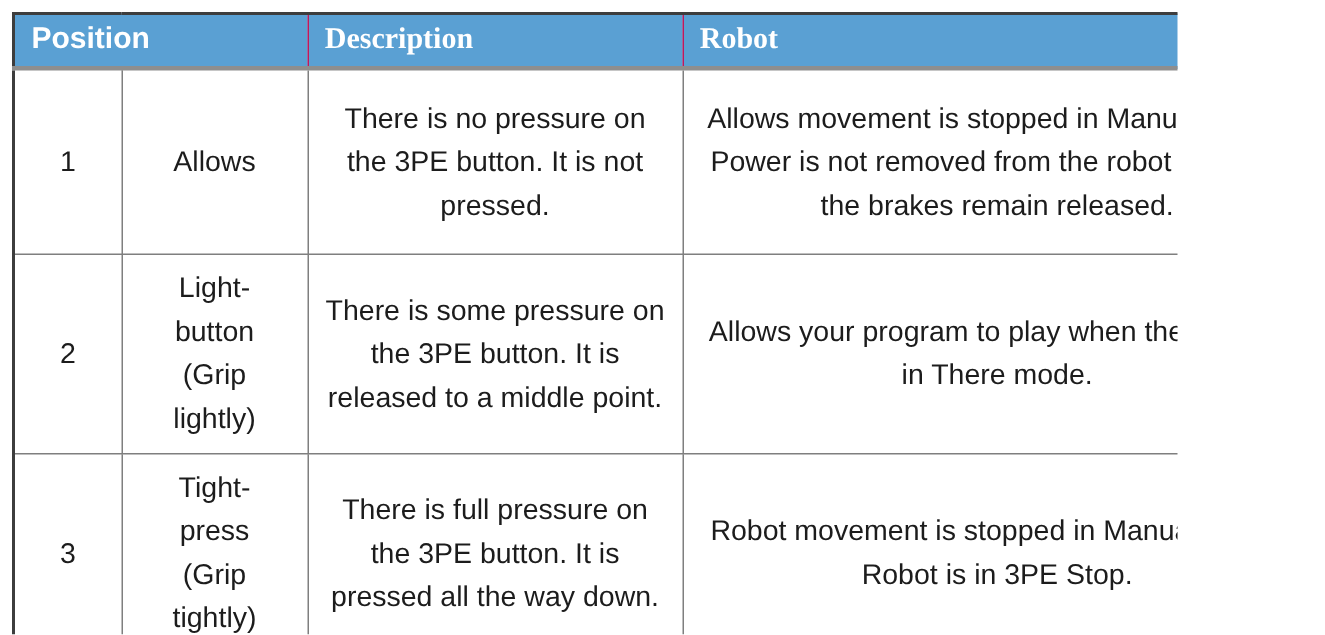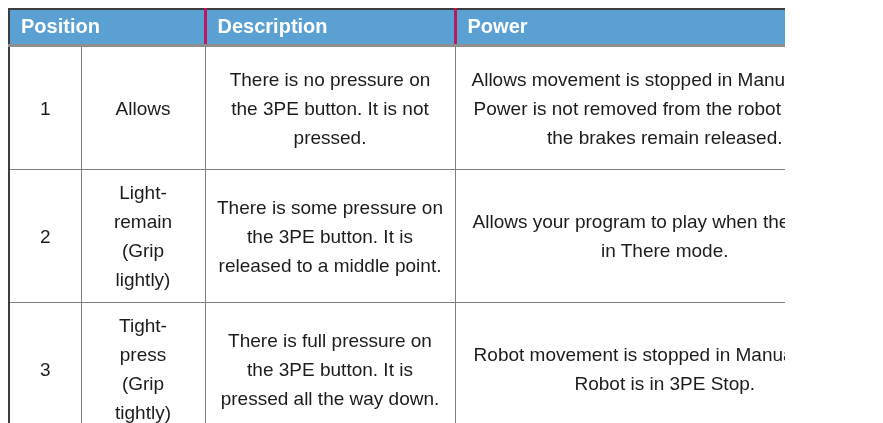--- a/index.html
+++ b/index.html
@@ -30,21 +30,22 @@
     font-size: 20px;
     font-weight: bold;
     text-align: left;
     vertical-align: middle;
     padding: 5px 11px 6px 11px;
     height: 36px;
     border-bottom: 3px solid #8e8e8e;
     box-sizing: border-box;
   }
   table.doc-table thead th.col-sep {
-    border-left: 3px solid #be185d;
+    border-left: 1px solid #be185d;
+    font-family: Liberation Serif, serif;
   }
   table.doc-table tbody td {
     font-size: 19px;
     line-height: 29px;
     color: #1c1c1c;
     text-align: center;
     vertical-align: middle;
     padding: 8px 11px;
     border: 1px solid #7f7f7f;
     box-sizing: border-box;
@@ -63,34 +64,34 @@
     <colgroup>
       <col style="width:72px">
       <col style="width:124px">
       <col style="width:250px">
       <col style="width:420px">
     </colgroup>
     <thead>
       <tr>
         <th colspan="2">Position</th>
         <th class="col-sep">Description</th>
-        <th class="col-sep">Power</th>
+        <th class="col-sep">Robot</th>
       </tr>
     </thead>
     <tbody>
       <tr class="r0">
         <td>1</td>
         <td class="name-cell">Allows</td>
         <td>There is no pressure on the 3PE button. It is not pressed.</td>
         <td>Allows movement is stopped in Manual mode. Power is not removed from the robot arm and the brakes remain released.</td>
       </tr>
       <tr class="r1">
         <td>2</td>
         <td class="name-cell">Light-
-remain
+button
 (Grip
 lightly)</td>
         <td>There is some pressure on the 3PE button. It is released to a middle point.</td>
         <td>Allows your program to play when the robot is in There mode.</td>
       </tr>
       <tr class="r2">
         <td>3</td>
         <td class="name-cell">Tight-
 press
 (Grip

